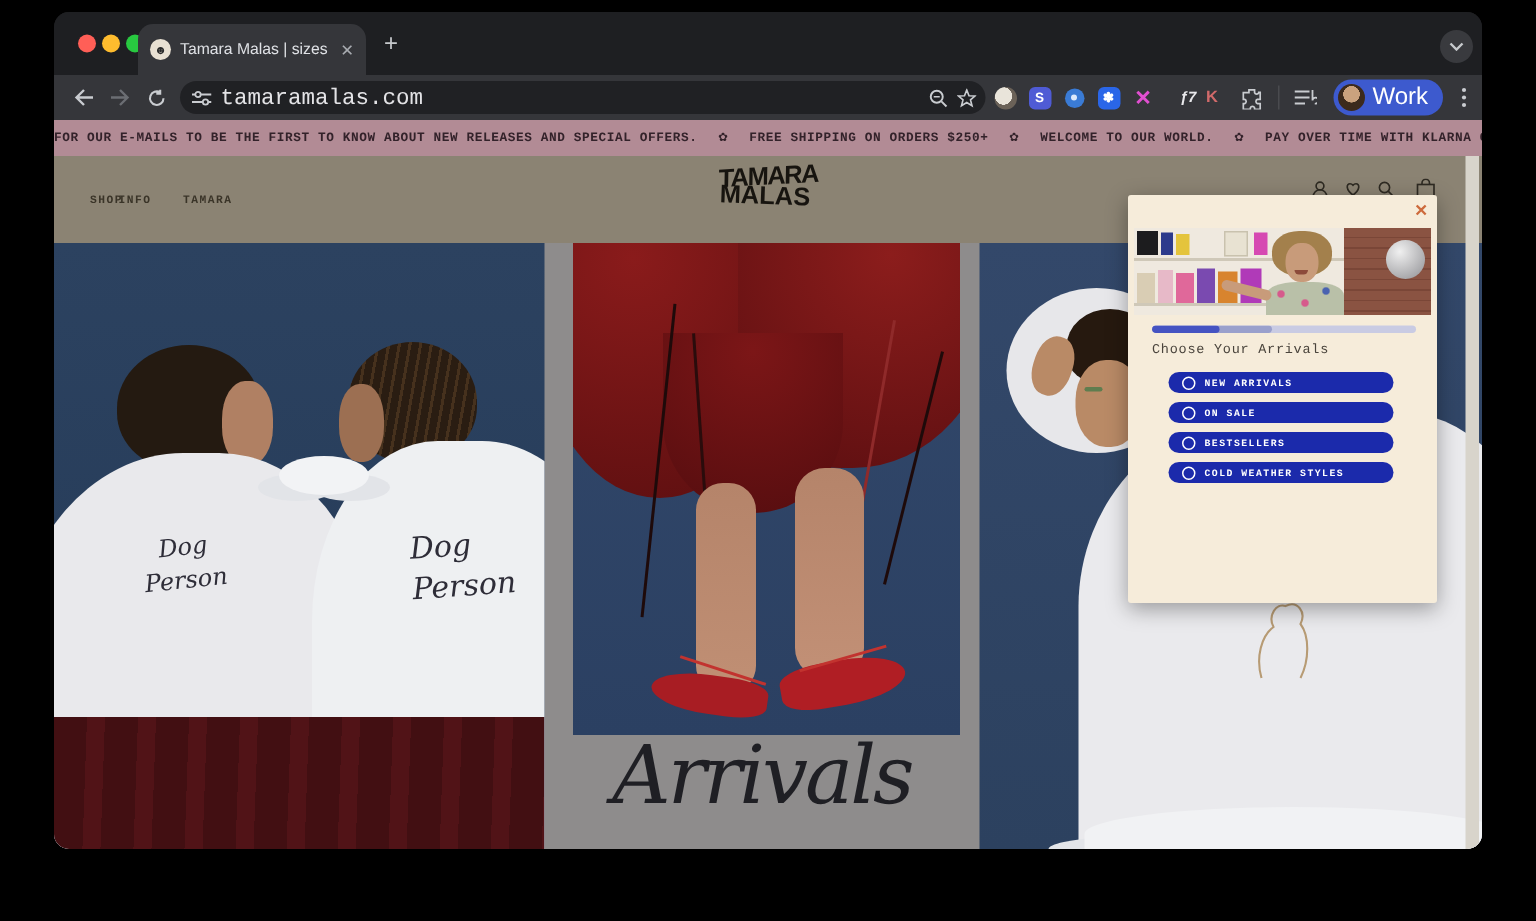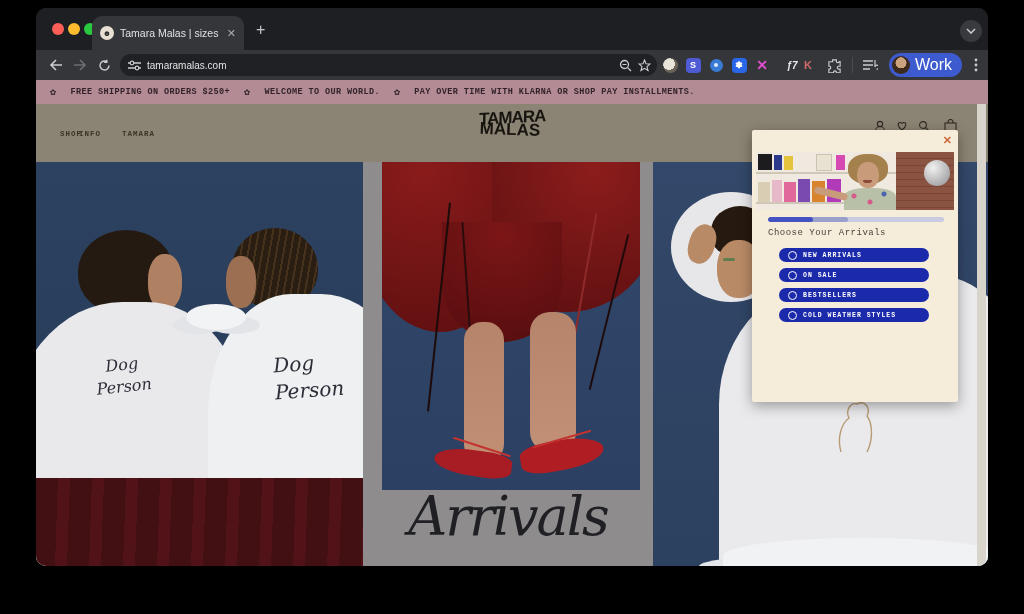--- a/index.html
+++ b/index.html
@@ -23,21 +23,21 @@
   #tab-close{color:#a8abb0;font-size:11px;flex:0 0 auto;}
   #newtab-btn{left:220px;top:14px;color:#c6c9cc;font-size:16px;line-height:16px;}
   #win-chevron{left:924px;top:12px;width:22px;height:22px;border-radius:50%;background:#393a3e;
                display:flex;align-items:center;justify-content:center;}
   
   #toolbar{left:0;top:42px;width:100%;height:30px;background:#35363a;display:flex;align-items:center;}
   .tbtn{color:#c9ccd0;display:flex;align-items:center;justify-content:center;width:24px;height:24px;flex:0 0 auto;}
   .dim{color:#6b6e73;}
   #omnibox{height:22px;border-radius:11px;background:#202124;display:flex;align-items:center;
            margin-left:4px;width:560px;padding:0 6px 0 8px;box-sizing:border-box;gap:6px;}
-  #omni-url{color:#e3e3e6;font-size:10px;flex:1;}
+  #omni-url{color:#e3e3e6;font-size:15px;flex:1;font-family:Liberation Mono, monospace;}
   .ext{width:20px;height:20px;display:flex;align-items:center;justify-content:center;flex:0 0 auto;
        font-size:10px;font-weight:bold;color:#fff;margin-left:3px;}
   .ext-badge{width:15px;height:15px;border-radius:4px;display:flex;align-items:center;justify-content:center;font-size:9px;}
   #profile-pill{height:24px;border-radius:12px;background:#3d5ace;display:flex;align-items:center;
                 padding:0 10px 0 3px;gap:5px;margin-left:6px;}
   #profile-avatar{width:18px;height:18px;border-radius:50%;
                   background:radial-gradient(circle at 50% 38%,#caa27e 0 38%,#3c2a1c 39% 100%);}
   #profile-name{color:#fff;font-size:16px;}
   
   #page{left:0;top:72px;width:952px;height:486px;background:#8b8373;overflow:hidden;}
@@ -188,20 +188,21 @@
           <circle cx="2" cy="2" r="1.4" fill="#c9ccd0"></circle>
           <circle cx="2" cy="7" r="1.4" fill="#c9ccd0"></circle>
           <circle cx="2" cy="12" r="1.4" fill="#c9ccd0"></circle>
         </svg>
     </div>
   </div>
 
   <div id="page" class="abs">
 
     <div id="banner" class="abs">
+      <span>FOR OUR E-MAILS TO BE THE FIRST TO KNOW ABOUT NEW RELEASES AND SPECIAL OFFERS.</span>
       <span class="sep">✿</span>
       <span>FREE SHIPPING ON ORDERS $250+</span>
       <span class="sep">✿</span>
       <span>WELCOME TO OUR WORLD.</span>
       <span class="sep">✿</span>
       <span>PAY OVER TIME WITH KLARNA OR SHOP PAY INSTALLMENTS.</span>
 
     </div>
 
     <div id="siteheader" class="abs">

